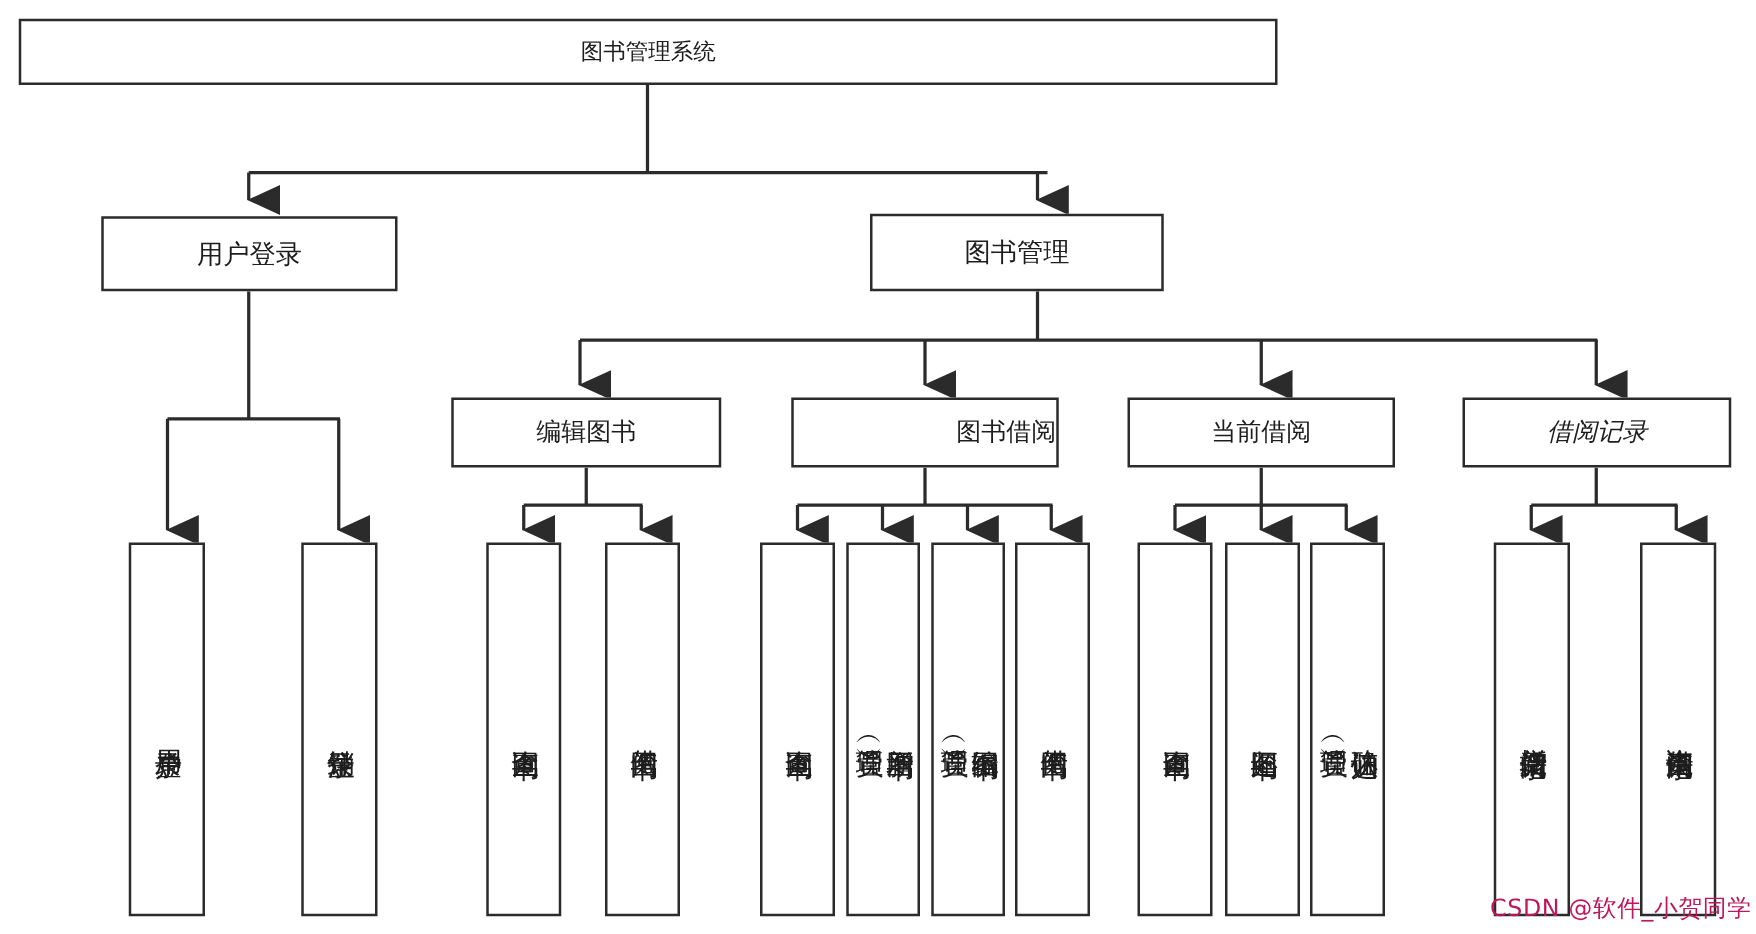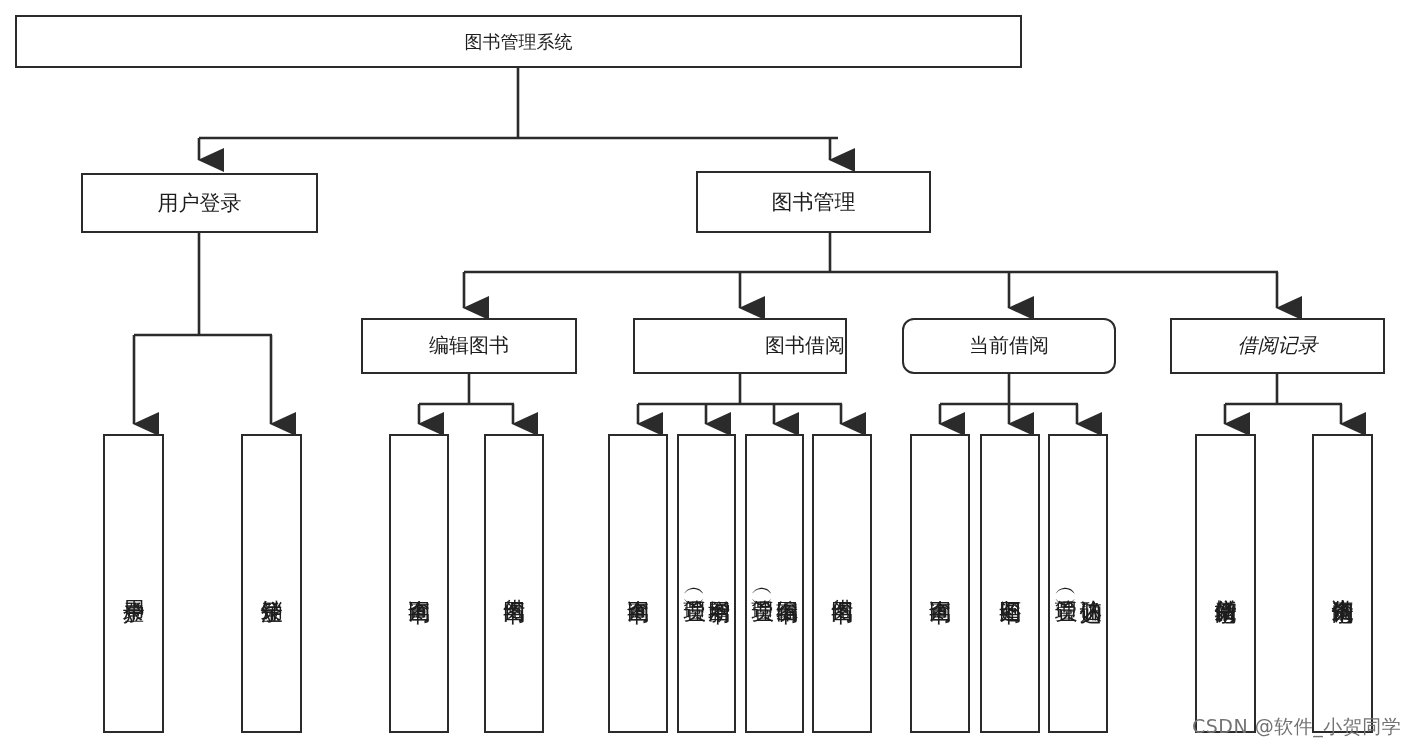--- a/index.html
+++ b/index.html
@@ -63,21 +63,21 @@
     text-orientation: upright;
     font-size: 22px;
     line-height: 1.12;
     letter-spacing: 1px;
     max-height: 100%;
     white-space: pre-line;
   }
   .watermark {
     position: absolute;
     font-size: 19px;
-    color: #737373;
+    color: #be185d;
     letter-spacing: 0.5px;
     white-space: nowrap;
     z-index: 5;
   }
 </style>
 </head>
 <body>
 
 <div id="canvas">
 
@@ -141,21 +141,21 @@
   <div class="node branch" style="left:696px; top:171px; width:235px; height:62px;">
     <span class="node-label">图书管理</span>
   </div>
 
   <div class="node mid" style="left:361px; top:318px; width:216px; height:56px;">
     <span class="node-label">编辑图书</span>
   </div>
   <div class="node mid" style="left:633px; top:318px; width:214px; height:56px;justify-content:flex-end;">
     <span class="node-label">图书借阅</span>
   </div>
-  <div class="node mid" style="left:902px; top:318px; width:214px; height:56px;border-radius:12px;">
+  <div class="node mid" style="left:902px; top:318px; width:214px; height:56px;">
     <span class="node-label">当前借阅</span>
   </div>
   <div class="node mid" style="left:1170px; top:318px; width:215px; height:56px;font-style:italic;">
     <span class="node-label">借阅记录</span>
   </div>
 
   <div class="node leaf" style="left:103px; top:434px; width:61px; height:299px;">
     <span class="node-label">用户登录</span>
   </div>
   <div class="node leaf" style="left:241px; top:434px; width:61px; height:299px;">

